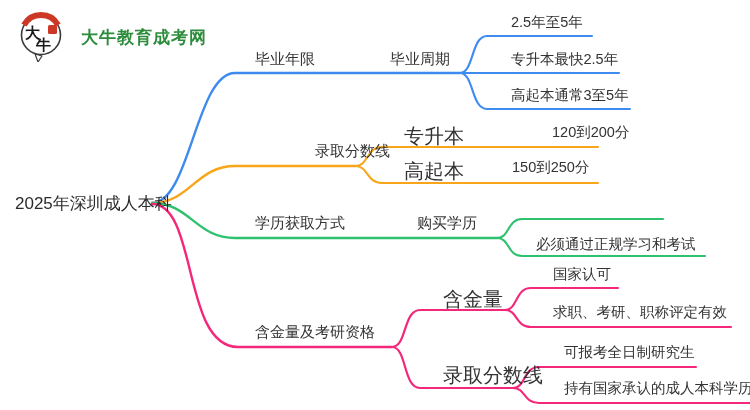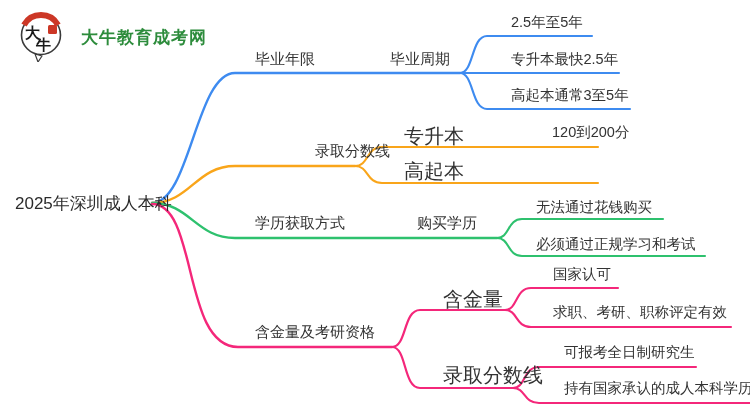--- a/index.html
+++ b/index.html
@@ -77,24 +77,24 @@
   <span class="node lv1" style="left:255px; top:50px;">毕业年限</span>
   <span class="node lv1" style="left:390px; top:50px;">毕业周期</span>
   <span class="node leaf" style="left:511px; top:14px;">2.5年至5年</span>
   <span class="node leaf" style="left:511px; top:51px;">专升本最快2.5年</span>
   <span class="node leaf" style="left:511px; top:87px;">高起本通常3至5年</span>
 
   <span class="node lv1" style="left:267px; top:142px;margin-left:48px;">录取分数线</span>
   <span class="node lv2" style="left:404px; top:125px;">专升本</span>
   <span class="node leaf" style="left:512px; top:124px;margin-left:40px;">120到200分</span>
   <span class="node lv2" style="left:404px; top:160px;">高起本</span>
+  <span class="node leaf" style="left:512px; top:159px;">150到250分</span>
 
   <span class="node lv1" style="left:255px; top:214px;">学历获取方式</span>
   <span class="node lv1" style="left:417px; top:214px;">购买学历</span>
-  <span class="node leaf" style="left:536px; top:199px;">无法通过花钱购买</span>
   <span class="node leaf" style="left:536px; top:236px;">必须通过正规学习和考试</span>
 
   <span class="node lv1" style="left:255px; top:323px;">含金量及考研资格</span>
   <span class="node lv2" style="left:443px; top:288px;">含金量</span>
   <span class="node leaf" style="left:553px; top:266px;">国家认可</span>
   <span class="node leaf" style="left:553px; top:304px;">求职、考研、职称评定有效</span>
   <span class="node lv2" style="left:443px; top:364px;">录取分数线</span>
   <span class="node leaf" style="left:564px; top:344px;">可报考全日制研究生</span>
   <span class="node leaf" style="left:564px; top:380px;">持有国家承认的成人本科学历</span>
 

